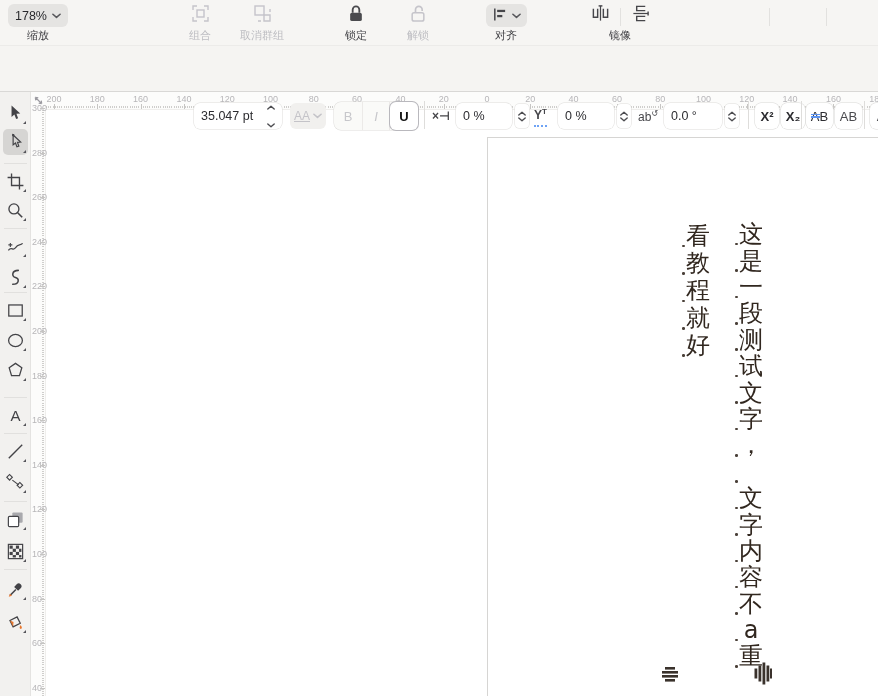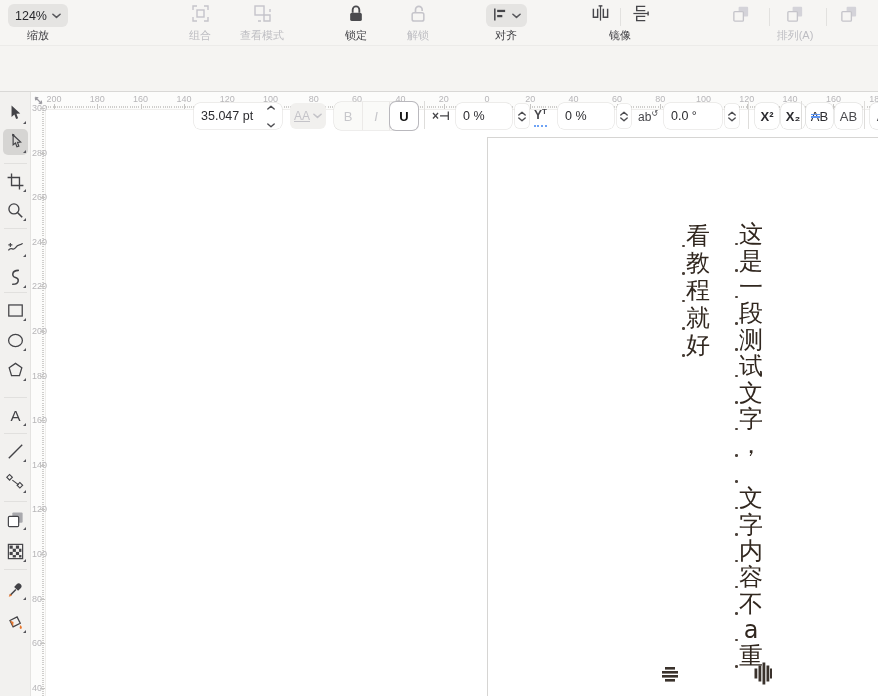--- a/index.html
+++ b/index.html
@@ -90,21 +90,21 @@
   .chev svg, .stepbtn svg { display:block; }
 </style>
 </head>
 <body>
 
 <div class="row1">
 
   <div class="tgroup" style="left:4px;width:68px;">
     <div class="ticonrow">
         <span class="pill">
-      <span>124%</span>
+      <span>178%</span>
       <span class="chev">
             <svg width="9" height="6" viewBox="0 0 10 6">
               <polyline points="1,1 5,4.6 9,1" fill="none" stroke="currentColor" stroke-width="1.7" stroke-linecap="round" stroke-linejoin="round"></polyline>
             </svg>
           </span>
         </span>
       </div>
     <div class="tlabel">缩放</div>
   </div>
 
@@ -123,21 +123,21 @@
 
   <div class="tgroup" style="left:232px;width:60px;">
     <div class="ticonrow">
         <span class="icbtn">
       <span><svg width="21" height="21" viewBox="0 0 21 21" fill="none" stroke="#c5c4ca" stroke-width="1.4">
               <rect x="3" y="3" width="9" height="9"></rect>
               <path d="M12 12 H18 V18 H12 Z M9 18 H6 M18 9 V6"></path>
             </svg></span>
         </span>
       </div>
-    <div class="tlabel dis">查看模式</div>
+    <div class="tlabel dis">取消群组</div>
   </div>
 
   <div class="tgroup" style="left:330px;width:52px;">
     <div class="ticonrow">
         <span class="icbtn">
       <span><svg width="20" height="21" viewBox="0 0 24 24">
               <path d="M8 11 V7.5 a4 4 0 0 1 8 0 V11" fill="none" stroke="#4a4a4e" stroke-width="2.2"></path>
               <rect x="5" y="11" width="14" height="10" rx="2.2" fill="#4a4a4e"></rect>
             </svg></span>
         </span>
@@ -193,43 +193,20 @@
                 <path d="M10 2 V17.5" stroke-width="1.3"></path>
                 <path d="M8 2 H12"></path>
               </g>
             </svg></span>
         </span>
     </div>
     <div class="tlabel">镜像</div>
   </div>
   <div class="vsep1" style="left:620px;"></div>
 
-  <div class="tgroup" style="left:712px;width:166px;">
-    <div class="ticonrow" style="gap:30px;">
-      <span class="icbtn">
-        <span><svg width="20" height="20" viewBox="0 0 21 21">
-              <rect x="8" y="3" width="10" height="10" rx="1" fill="#d4d3d9"></rect>
-              <rect x="3" y="8" width="10" height="10" rx="1" fill="#f6f5f3" stroke="#c5c4ca" stroke-width="1.4"></rect>
-            </svg></span>
-        </span>
-      <span class="icbtn">
-        <span><svg width="20" height="20" viewBox="0 0 21 21">
-              <rect x="8" y="3" width="10" height="10" rx="1" fill="#d4d3d9"></rect>
-              <rect x="3" y="8" width="10" height="10" rx="1" fill="#f6f5f3" stroke="#c5c4ca" stroke-width="1.4"></rect>
-            </svg></span>
-        </span>
-      <span class="icbtn">
-        <span><svg width="20" height="20" viewBox="0 0 21 21">
-              <rect x="8" y="3" width="10" height="10" rx="1" fill="#d4d3d9"></rect>
-              <rect x="3" y="8" width="10" height="10" rx="1" fill="#f6f5f3" stroke="#c5c4ca" stroke-width="1.4"></rect>
-            </svg></span>
-        </span>
-    </div>
-    <div class="tlabel dis">排列(A)</div>
-  </div>
   <div class="vsep1" style="left:769px;"></div>
   <div class="vsep1" style="left:826px;"></div>
 </div>
 
 <div class="row2">
 
 
   <div class="wfield" style="left:194px;width:88px;">
     <span>35.047 pt</span>
     <span class="instep">

